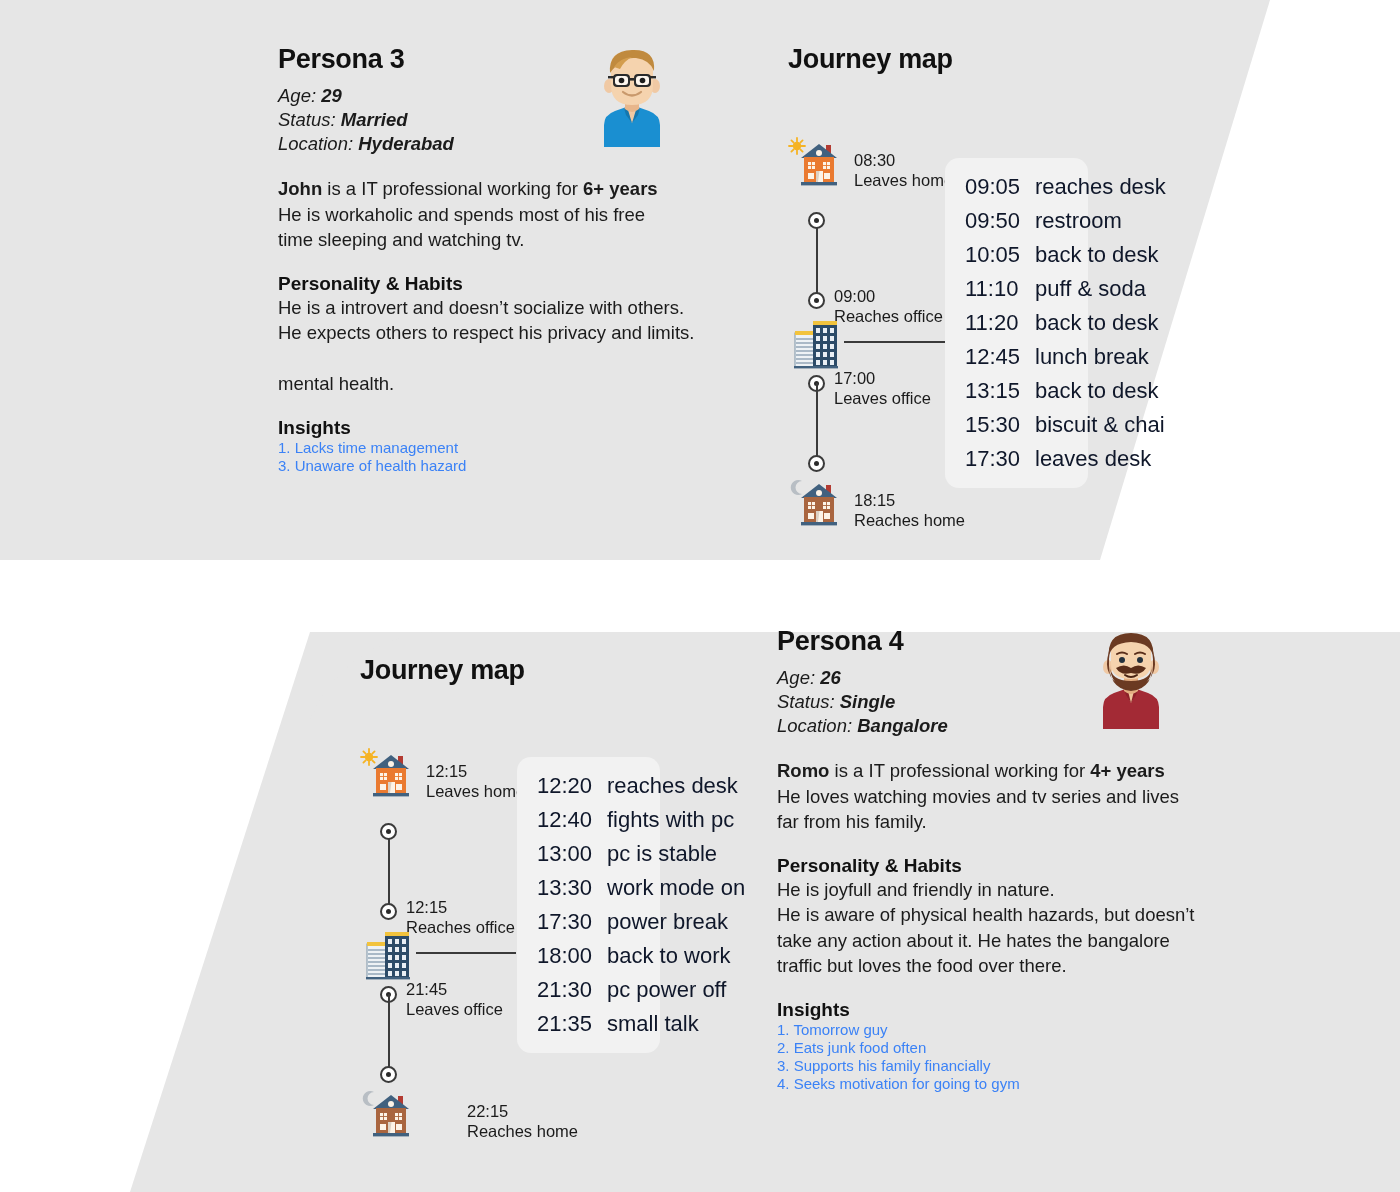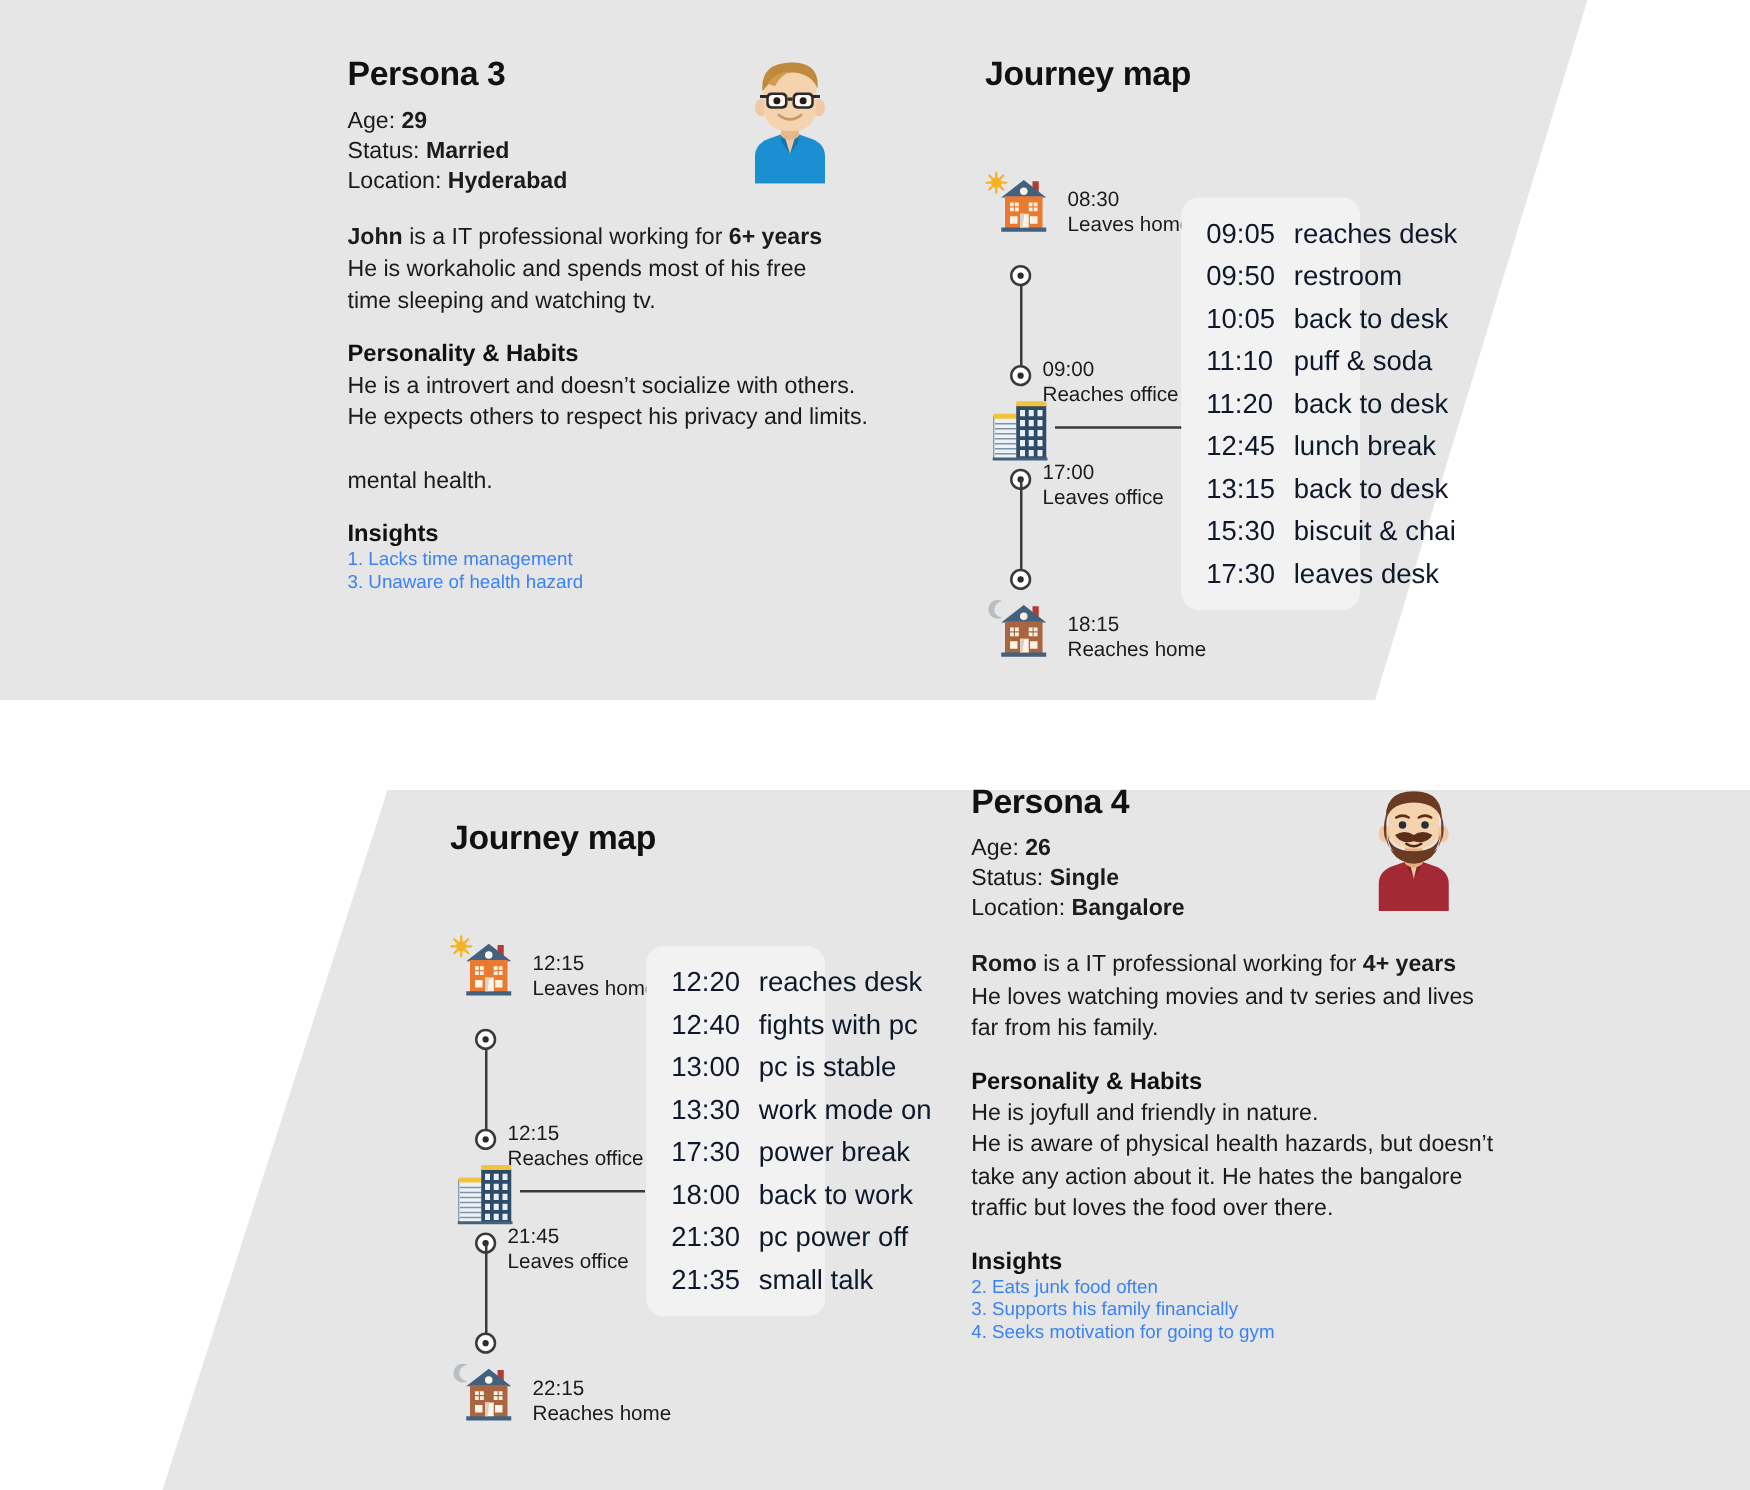--- a/index.html
+++ b/index.html
@@ -39,21 +39,21 @@
   .body-txt b { font-weight: bold; }
   .sub-head { font-size: 19px; font-weight: bold; color: #111; }
 
   
   .persona { position: absolute; width: 430px; }
   .persona-head { position: relative; height: 112px; }
   .avatar {
     position: absolute; right: 0; top: 0; width: 96px; height: 100px;
     overflow: hidden;
   }
-  .persona-meta { position: absolute; left: 0; top: 40px; }
+  .persona-meta { position: absolute; left: 0; top: 40px; font-style: italic; }
 
   
   .journey { position: absolute; width: 350px; }
   .jm-title { margin-bottom: 26px; }
   .timeline { position: relative; height: 400px; }
   .tl-node { position: absolute; display: flex; align-items: flex-start; }
   .tl-label { font-size: 16.5px; color: #1b1b1b; line-height: 1.22; }
   .tl-time { font-size: 16.5px; color: #1b1b1b; }
 
   .dot {
@@ -432,21 +432,21 @@
 
       <div class="dot" style="position:absolute; left:20px; top:274px;"></div>
       <div class="vline" style="left:28px; top:282px; height:80px;"></div>
       <div class="dot" style="position:absolute; left:20px; top:354px;"></div>
 
       <div style="position:absolute; left:46px; top:268px;">
         <div class="tl-time">21:45</div>
         <div class="tl-label">Leaves office</div>
       </div>
 
-      <div class="tl-node" style="left:0px; top:376px;">
+      <div class="tl-node" style="left:0px; top:376px;gap:41px;">
         <span>
           <svg width="58" height="54" viewBox="0 0 58 54">
             <path d="M14 4 A7.5 7.5 0 1 0 14 17 A6 6 0 1 1 14 4 Z" fill="#b8bec4"></path>
             <rect x="38" y="8" width="5" height="12" fill="#b33b32"></rect>
             <path d="M13 21 L31 7 L49 21 Z" fill="#41617f"></path>
             <rect x="16" y="20" width="30" height="26" fill="#a9653f"></rect>
             <rect x="13" y="45" width="36" height="3.4" fill="#41617f"></rect>
             <circle cx="31" cy="16" r="3" fill="#fdf3e7"></circle>
             <rect x="20" y="25" width="7" height="7" fill="#fdf3e7"></rect>
               <rect x="35" y="25" width="7" height="7" fill="#fdf3e7"></rect>
@@ -572,19 +572,20 @@
       <span>He is joyfull and friendly in nature.</span><br>
       <span>He is aware of physical health hazards, but doesn’t</span><br>
       <span>take any action about it. He hates the bangalore</span><br>
       <span>traffic but loves the food over there.</span>
     </div>
 
     <div class="gap20"></div>
 
     <div class="sub-head">Insights</div>
     <ol class="insights">
+      <li>1. Tomorrow guy</li>
       <li>2. Eats junk food often</li>
       <li>3. Supports his family financially</li>
       <li>4. Seeks motivation for going to gym</li>
     </ol>
   </div>
 
 </div>
 
 </body></html>

